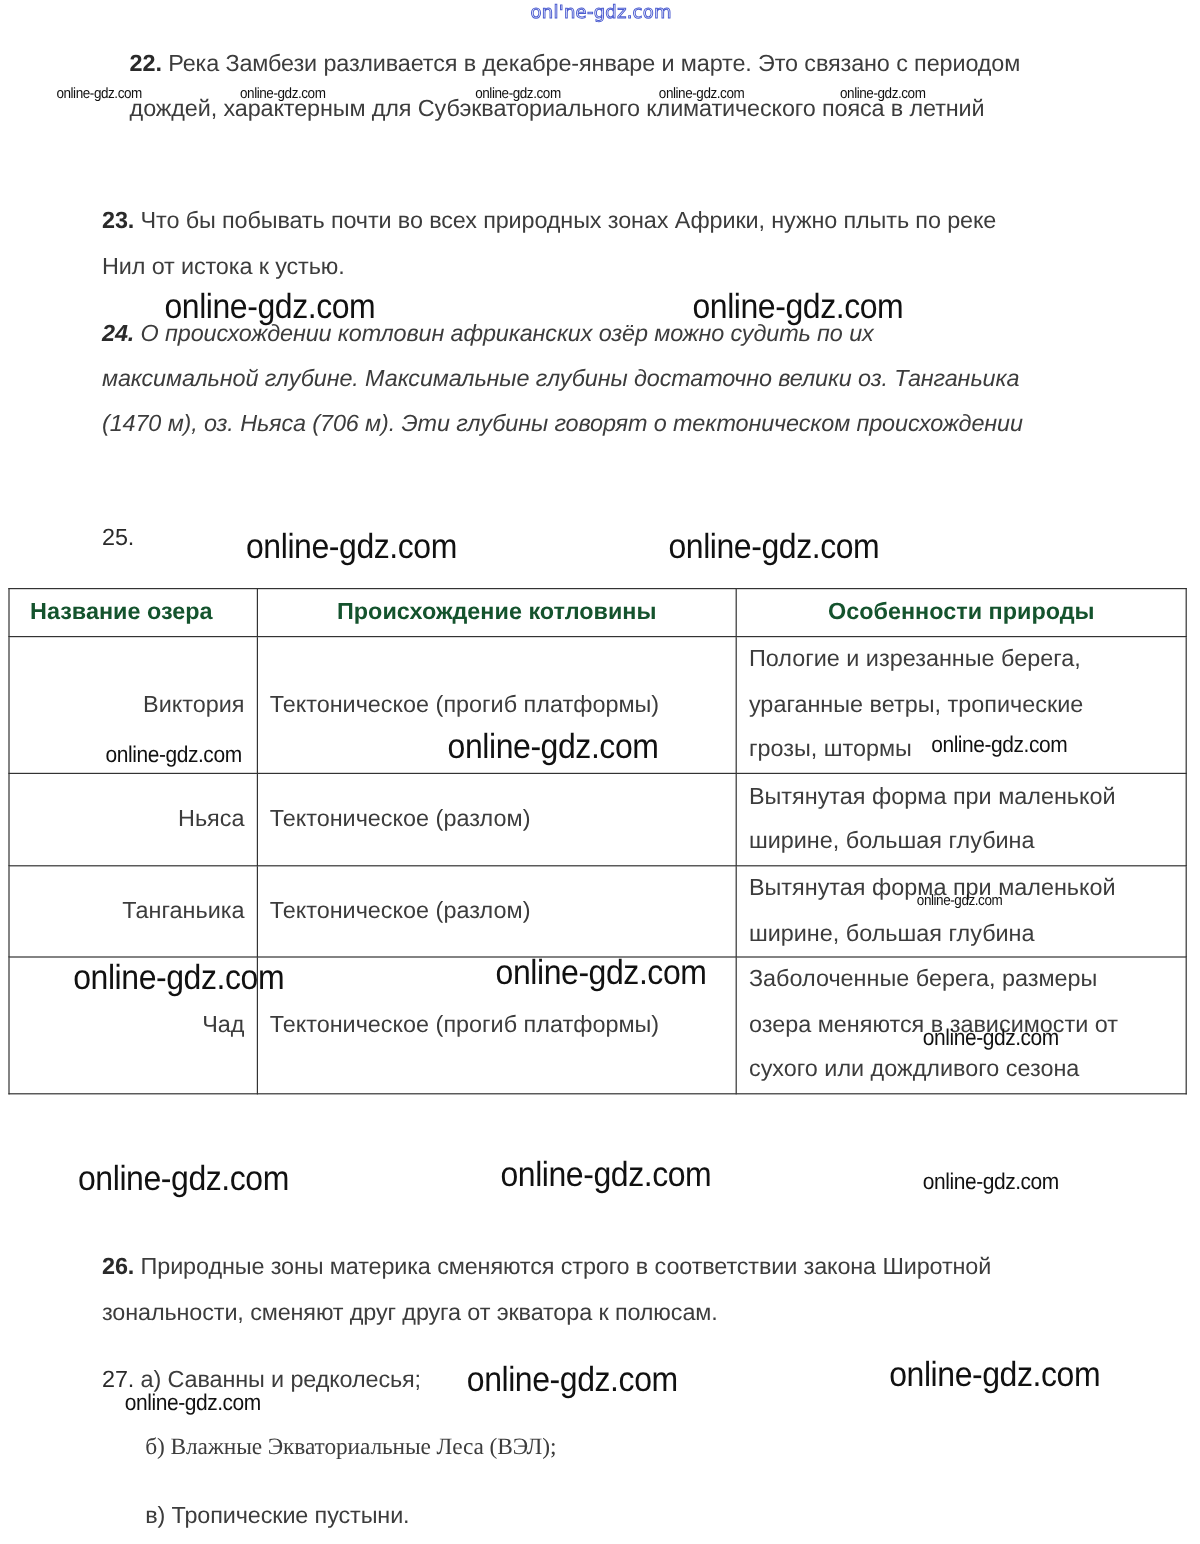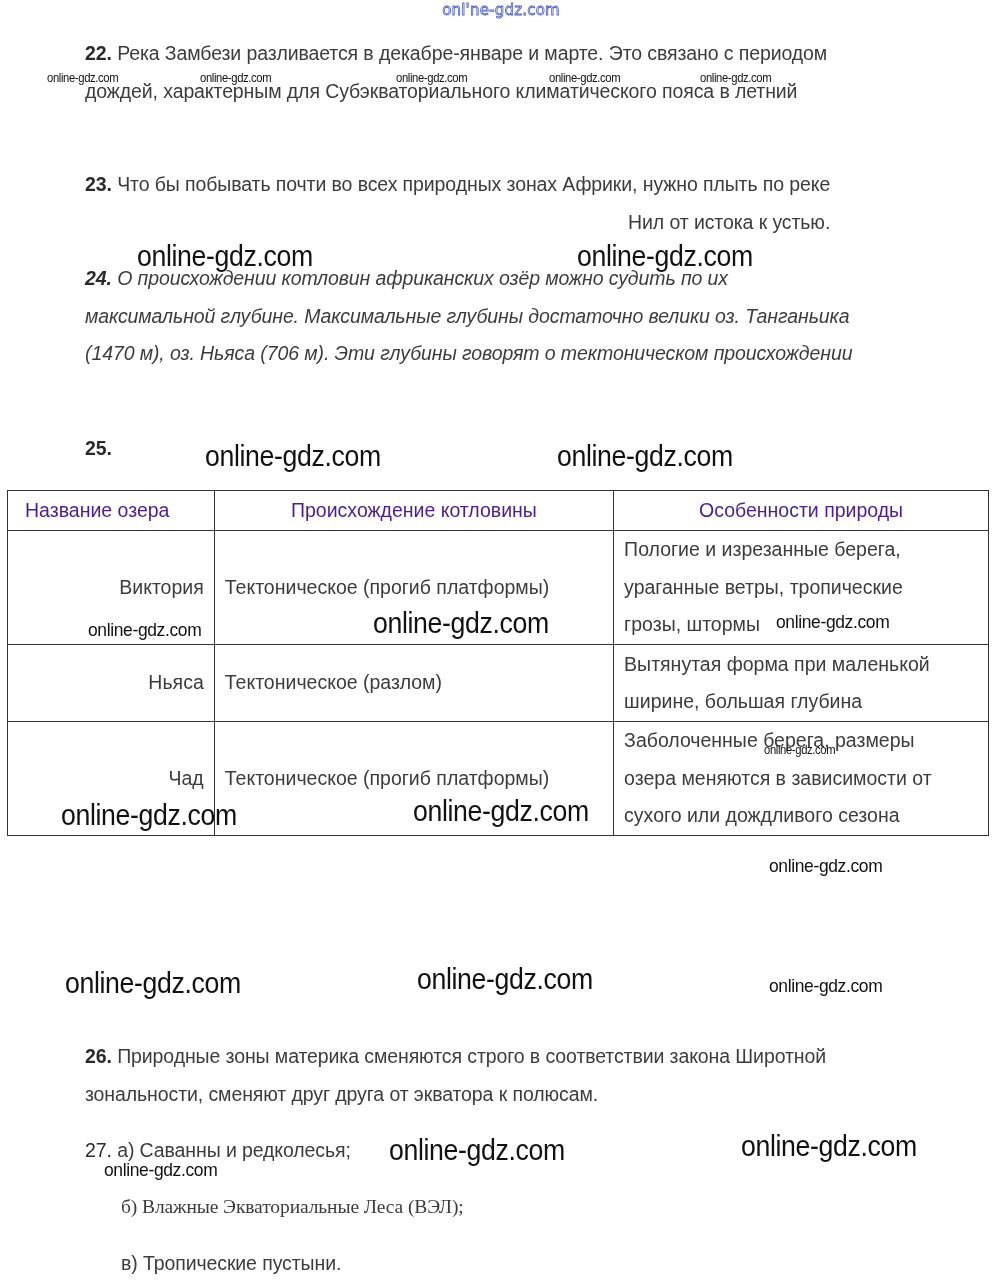--- a/index.html
+++ b/index.html
@@ -27,54 +27,54 @@
   .wm.small { font-size: 12.5px; transform: scaleX(0.9); transform-origin: left top; }
   .wm.mid { font-size: 19px; transform: scaleX(0.92); transform-origin: left top; }
 
   table.lakes {
     position: absolute; left: 7px; top: 490px; width: 982px;
     border-collapse: collapse; font-size: 19.5px; color: #3c3c3c;
   }
   table.lakes td, table.lakes th {
     border: 1px solid #333; vertical-align: middle; padding: 0 10px;
   }
-  table.lakes th { font-weight: normal; color: #4c1d95; height: 40px; text-align: center; }
+  table.lakes th { font-weight: bold; color: #14532d; height: 40px; text-align: center; }
   table.lakes th.c1 { text-align: left; padding-left: 17px; }
   table.lakes td { line-height: 37.5px; }
   table.lakes td.c1 { padding-left: 10px; text-align: right; }
   .col1 { width: 207px; } .col2 { width: 400px; } .col3 { width: 375px; }
   tr.r1 td { height: 114px; }
   tr.r2 td { height: 77px; }
   tr.r3 td { height: 76px; }
   tr.r4 td { height: 114px; }
   tr.r5 td { height: 76px; }
 </style>
 </head>
 <body>
 
 <div class="top-mark">onl'ne-gdz.com</div>
 
-<div class="para" style="top:35px;">
+<div class="para" style="top:35px;margin-left:23px;">
   <span class="line"><span class="num">22.</span> <span>Река Замбези разливается в декабре-январе и марте. Это связано с периодом</span></span>
   <span class="line">дождей, характерным для Субэкваториального климатического пояса в летний</span>
 </div>
 
-<div class="para" style="top:166px;text-align:right;">
+<div class="para" style="top:166px;">
   <span class="line"><span class="num">23.</span> <span>Что бы побывать почти во всех природных зонах Африки, нужно плыть по реке</span></span>
   <span class="line">Нил от истока к устью.</span>
 </div>
 
 <div class="para" style="top:260px;font-style:italic;">
   <span class="line"><span class="num">24.</span> <span>О происхождении котловин африканских озёр можно судить по их</span></span>
   <span class="line">максимальной глубине. Максимальные глубины достаточно велики оз. Танганьика</span>
   <span class="line">(1470 м), оз. Ньяса (706 м). Эти глубины говорят о тектоническом происхождении</span>
 </div>
 
 <div class="para" style="top:430px;">
-  <span class="line"><span class="num" style="font-weight:bold">25.</span></span>
+  <span class="line"><span class="num" style="font-weight:normal">25.</span></span>
 </div>
 
 <table class="lakes">
   <colgroup>
       <col class="col1">
       <col class="col2">
       <col class="col3">
     </colgroup>
   <thead>
     <tr>
@@ -88,20 +88,28 @@
       <td class="c1">Виктория</td>
       <td>Тектоническое (прогиб платформы)</td>
       <td>
         <span class="line">Пологие и изрезанные берега,</span>
         <span class="line">ураганные ветры, тропические</span>
         <span class="line">грозы, штормы</span>
       </td>
     </tr>
     <tr class="r2">
       <td class="c1">Ньяса</td>
+      <td>Тектоническое (разлом)</td>
+      <td>
+        <span class="line">Вытянутая форма при маленькой</span>
+        <span class="line">ширине, большая глубина</span>
+      </td>
+    </tr>
+    <tr class="r3">
+      <td class="c1">Танганьика</td>
       <td>Тектоническое (разлом)</td>
       <td>
         <span class="line">Вытянутая форма при маленькой</span>
         <span class="line">ширине, большая глубина</span>
       </td>
     </tr>
     <tr class="r4">
       <td class="c1">Чад</td>
       <td>Тектоническое (прогиб платформы)</td>
       <td>

